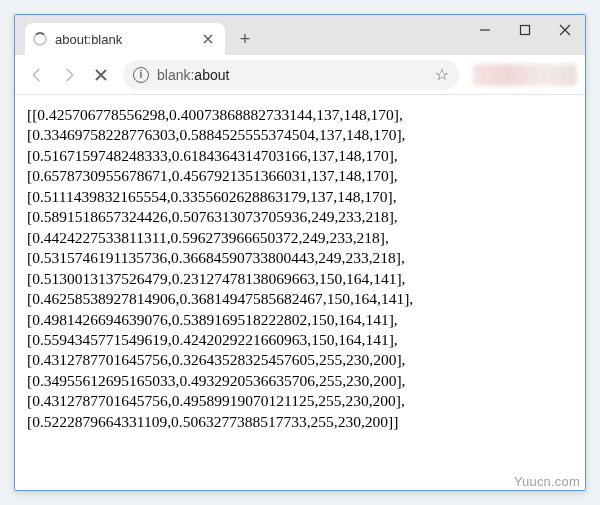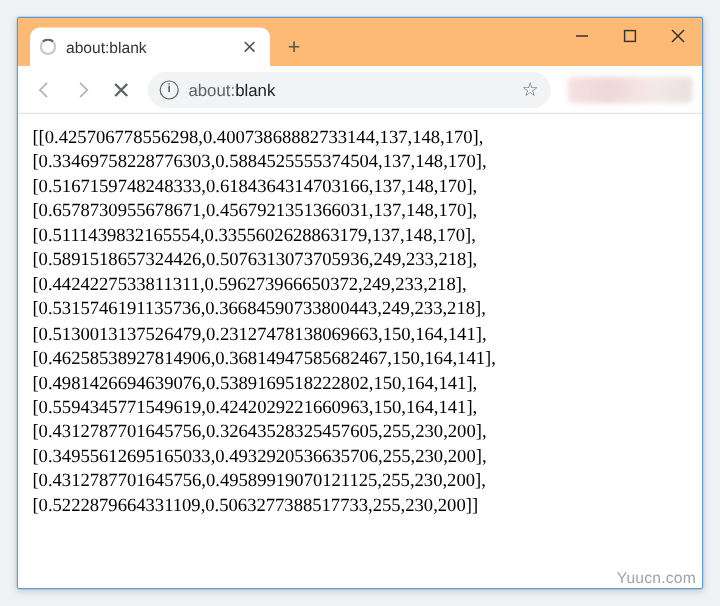--- a/index.html
+++ b/index.html
@@ -16,21 +16,21 @@
     height: 100%;
     background: #fff;
     border: 1px solid #5e9bd6;
     border-radius: 2px;
     display: flex;
     flex-direction: column;
     box-shadow: 0 2px 6px rgba(0,0,0,0.15);
   }
   .titlebar {
     height: 40px;
-    background: #fdba74;
+    background: #e5e5e5;
     display: flex;
     align-items: flex-end;
     position: relative;
   }
   .tab {
     background: #fff;
     border-radius: 8px 8px 0 0;
     height: 32px;
     min-width: 200px;
     margin-left: 10px;
@@ -218,22 +218,22 @@
           <path d="M9 4 L17 12 L9 20" fill="none" stroke="currentColor" stroke-width="2"></path>
         </svg>
     </div>
     <div class="nav-btn">
       <svg width="14" height="14" viewBox="0 0 14 14">
           <path d="M2 2 L12 12 M12 2 L2 12" stroke="currentColor" stroke-width="2" fill="none"></path>
         </svg>
     </div>
     <div class="omnibox">
       <span class="info">i</span>
-      <span class="url-prefix">about:</span>
-        <span class="url-path">blank</span>
+      <span class="url-prefix">blank:</span>
+        <span class="url-path">about</span>
       <span class="star">☆</span>
     </div>
     <div class="ext-area">
       <div class="ext-blur"></div>
     </div>
   </div>
 
   <div class="content" id="content">[[0.425706778556298,0.40073868882733144,137,148,170],
 [0.33469758228776303,0.5884525555374504,137,148,170],
 [0.5167159748248333,0.6184364314703166,137,148,170],

